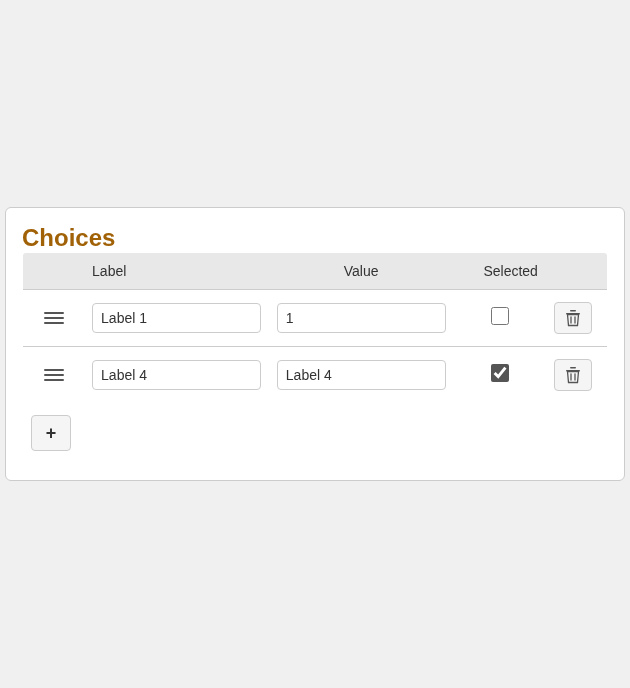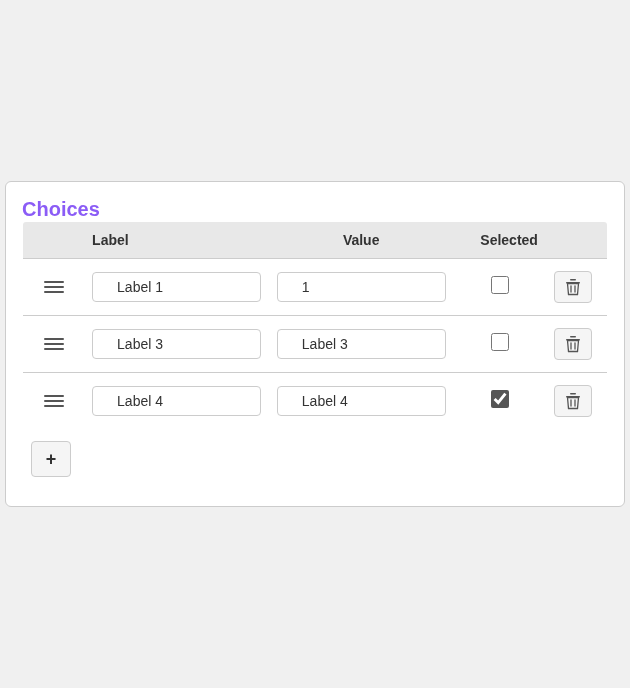--- a/index.html
+++ b/index.html
@@ -19,38 +19,38 @@
 
     .panel {
       background: #ffffff;
       border: 1px solid #cccccc;
       border-radius: 6px;
       width: 620px;
       padding: 16px;
     }
 
     .panel-title {
-      font-size: 20px;
+      font-size: 24px;
       font-weight: bold;
       margin-bottom: 0;
-      color: #8b5cf6;
+      color: #a16207;
     }
 
     .choices-table {
       width: 100%;
       border-collapse: collapse;
       border: 1px solid #cccccc;
       border-radius: 4px;
       overflow: hidden;
     }
 
     .choices-table thead tr th {
       background: #e8e8e8;
       padding: 10px 8px;
-      font-weight: bold;
+      font-weight: normal;
       font-size: 14px;
       color: #333;
       border-bottom: 1px solid #cccccc;
       text-align: center;
     }
 
     .choices-table thead tr th:first-child {
       width: 60px;
     }
 
@@ -99,21 +99,21 @@
     .drag-handle .bar {
       width: 20px;
       height: 2px;
       background: #555;
       border-radius: 1px;
     }
 
     .text-input {
       border: 1px solid #cccccc;
       border-radius: 4px;
-      padding: 6px 24px;
+      padding: 6px 8px;
       font-size: 14px;
       width: 100%;
       color: #333;
       background: #fff;
     }
 
     .checkbox-cell {
       text-align: center;
     }
 
@@ -208,43 +208,20 @@
     </td>
         </tr>
         <tr>
           <td class="drag-col">
       <div class="drag-handle">
         <div class="bar"></div>
         <div class="bar"></div>
         <div class="bar"></div>
       </div>
     </td>
-          <td class="label-col"><input type="text" class="text-input" value="Label 3" style=""></td>
-          <td class="value-col"><input type="text" class="text-input" value="Label 3" style=""></td>
-          <td class="selected-col checkbox-cell"><input type="checkbox" class="checkbox-input" style=""></td>
-          <td class="delete-col">
-      <button class="delete-btn">
-        <svg class="trash-icon" viewBox="0 0 16 18" fill="none" xmlns="http://www.w3.org/2000/svg">
-          <rect x="1" y="4" width="14" height="1.5" rx="0.75" fill="#555"></rect>
-          <rect x="5" y="1" width="6" height="1.5" rx="0.75" fill="#555"></rect>
-          <path d="M2.5 5.5L3.5 16.5H12.5L13.5 5.5H2.5Z" stroke="#555" stroke-width="1.3" fill="none"></path>
-          <line x1="6" y1="8" x2="6" y2="14" stroke="#555" stroke-width="1.3" stroke-linecap="round"></line>
-          <line x1="10" y1="8" x2="10" y2="14" stroke="#555" stroke-width="1.3" stroke-linecap="round"></line>
-        </svg>
-      </button>
-    </td>
-        </tr>
-        <tr>
-          <td class="drag-col">
-      <div class="drag-handle">
-        <div class="bar"></div>
-        <div class="bar"></div>
-        <div class="bar"></div>
-      </div>
-    </td>
           <td class="label-col"><input type="text" class="text-input" value="Label 4" style=""></td>
           <td class="value-col"><input type="text" class="text-input" value="Label 4" style=""></td>
           <td class="selected-col checkbox-cell"><input type="checkbox" class="checkbox-input" checked="" style=""></td>
           <td class="delete-col">
       <button class="delete-btn">
         <svg class="trash-icon" viewBox="0 0 16 18" fill="none" xmlns="http://www.w3.org/2000/svg">
           <rect x="1" y="4" width="14" height="1.5" rx="0.75" fill="#555"></rect>
           <rect x="5" y="1" width="6" height="1.5" rx="0.75" fill="#555"></rect>
           <path d="M2.5 5.5L3.5 16.5H12.5L13.5 5.5H2.5Z" stroke="#555" stroke-width="1.3" fill="none"></path>
           <line x1="6" y1="8" x2="6" y2="14" stroke="#555" stroke-width="1.3" stroke-linecap="round"></line>

